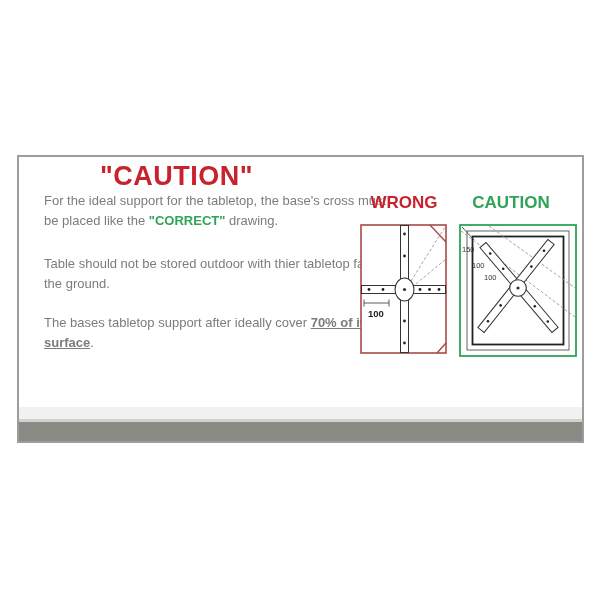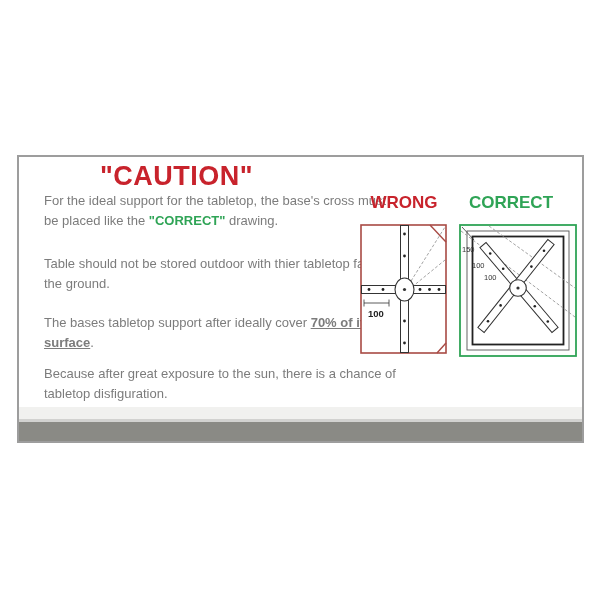--- a/index.html
+++ b/index.html
@@ -32,24 +32,23 @@
 
     <div class="title">"CAUTION"</div>
 
     <p class="body p1"><span>For the ideal support for the tabletop, the base's cross must be placed like the </span><span class="green-bold">"CORRECT"</span><span> drawing.</span></p>
 
     <p class="body p2">Table should not be stored outdoor with thier tabletop facing the ground.</p>
 
 
     <p class="body p4"><span>The bases tabletop support after ideally cover </span><span class="u-bold">70% of its surface</span><span>.</span></p>
 
-    <p class="body p5">Because after great exposure to the sun, there is a chance of tabletop disfiguration.</p>
 
     <div class="diagram-label wrong-label">WRONG</div>
-    <div class="diagram-label correct-label">CORRECT</div>
+    <div class="diagram-label correct-label">CAUTION</div>
 
     <svg class="wrong-diagram" width="87" height="130" viewBox="0 0 87 130">
       <rect x="1" y="1" width="85" height="128" fill="#ffffff" style="stroke:var(--wrong-box-red)" stroke-width="1.6"></rect>
       <path d="M70 1 L86 18" style="stroke:var(--wrong-box-red)" stroke-width="1.4" fill="none"></path>
       <path d="M77 129 L86 119" style="stroke:var(--wrong-box-red)" stroke-width="1.4" fill="none"></path>
       <rect x="40.5" y="1.5" width="8" height="127" fill="#fff" stroke="#333" stroke-width="1"></rect>
       <rect x="1.5" y="61.5" width="84" height="8" fill="#fff" stroke="#333" stroke-width="1"></rect>
       <g fill="#222">
         <circle cx="44.5" cy="10" r="1.4"></circle>
           <circle cx="44.5" cy="32" r="1.4"></circle>

